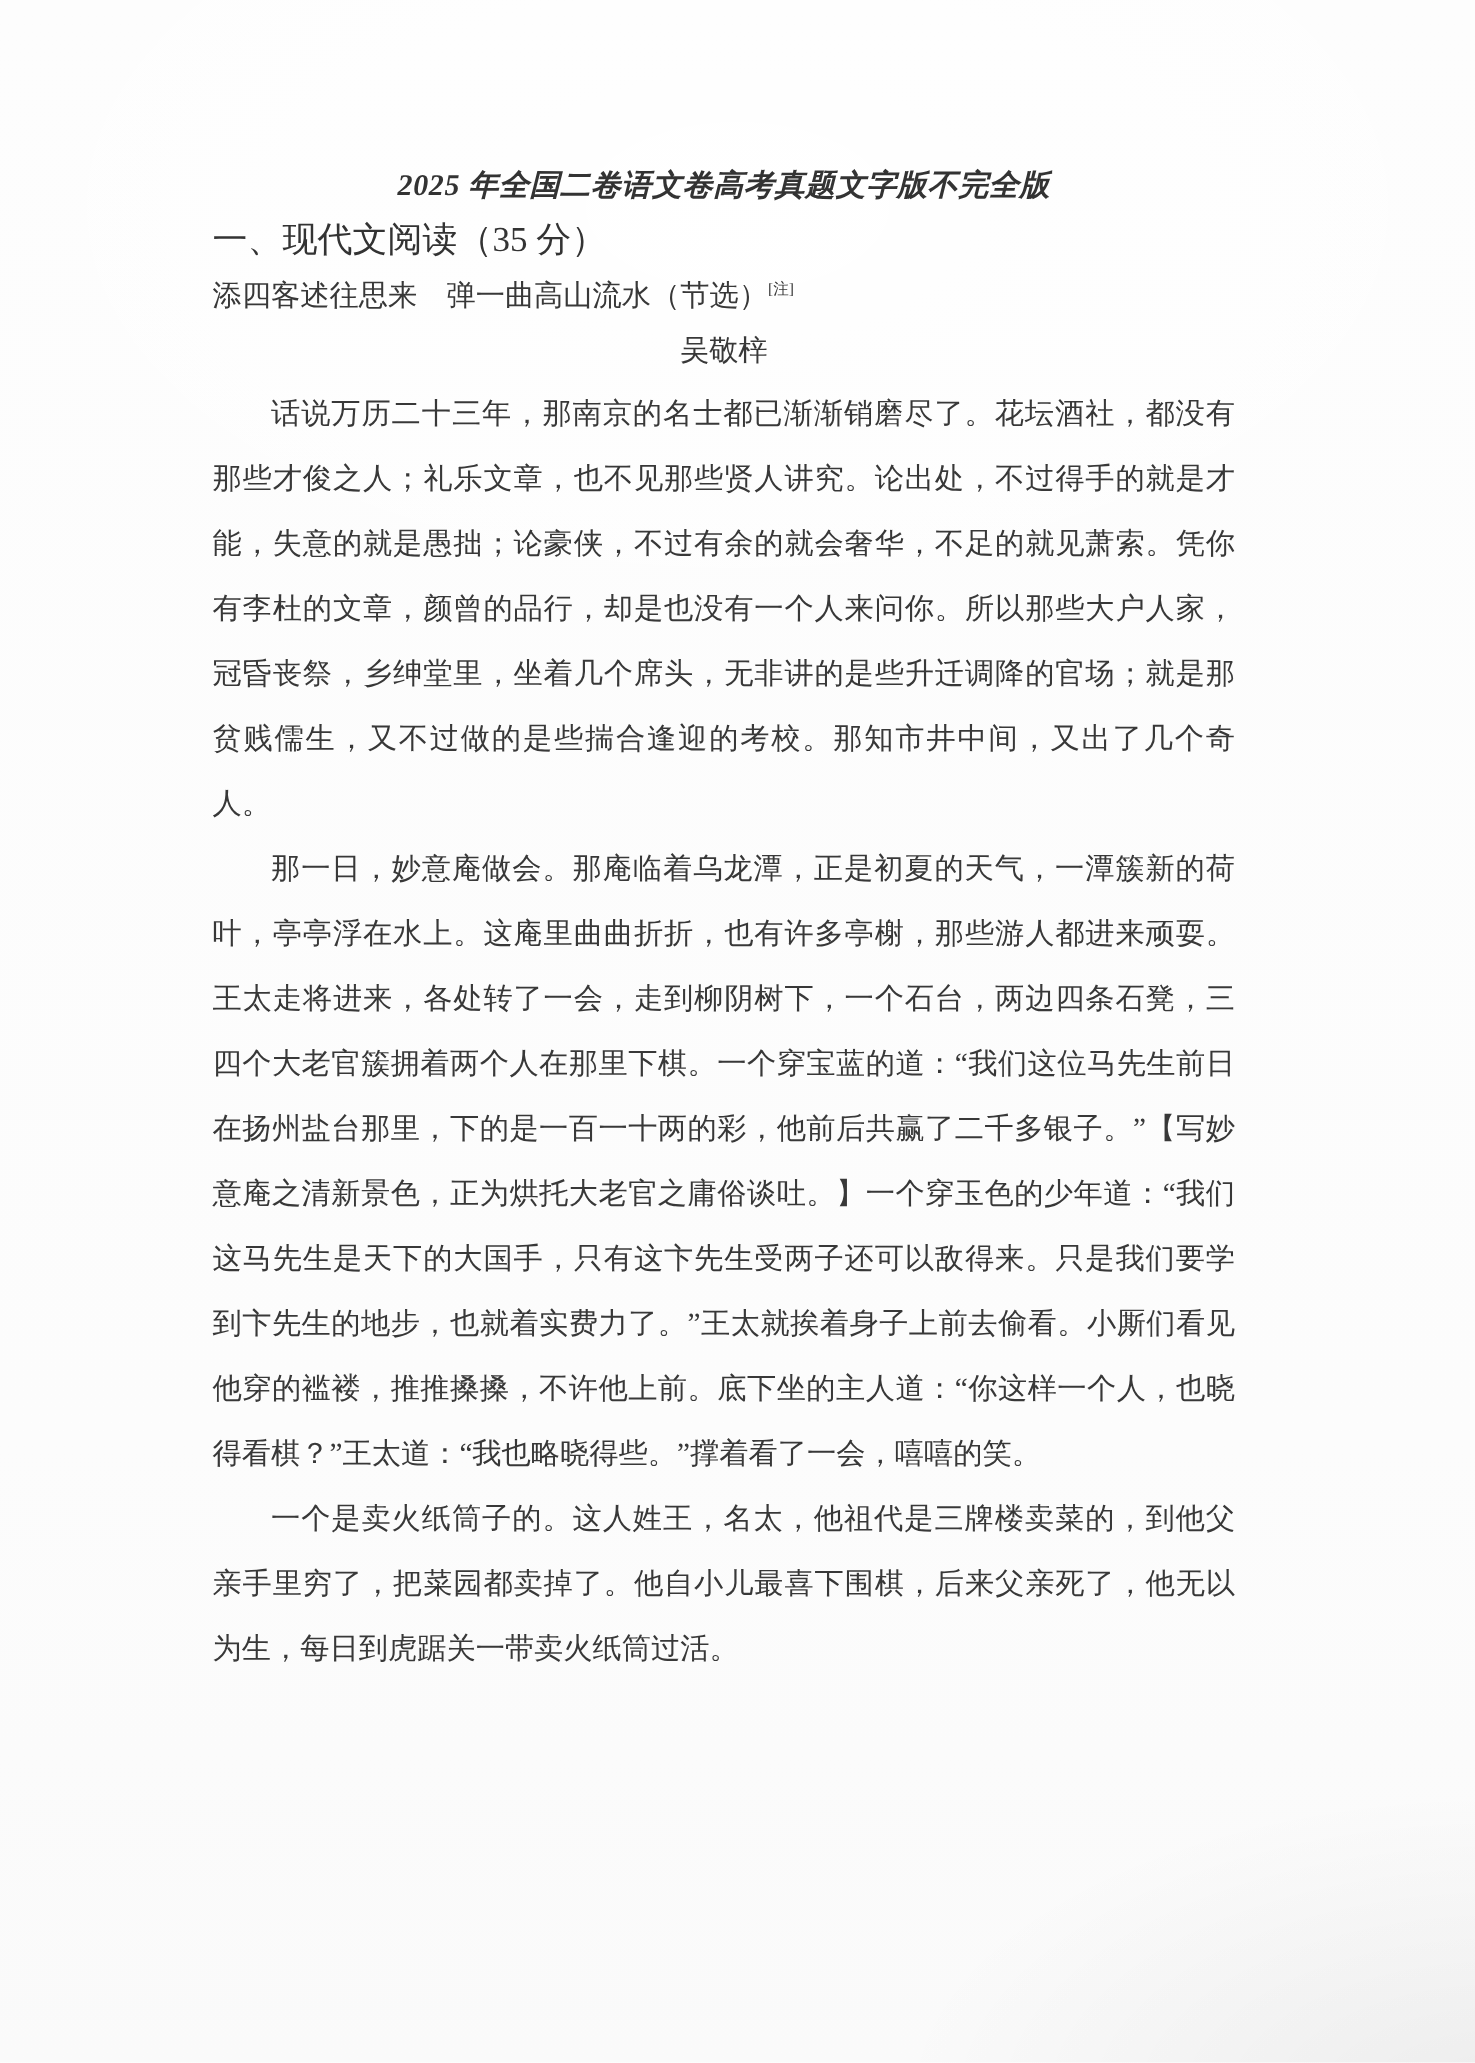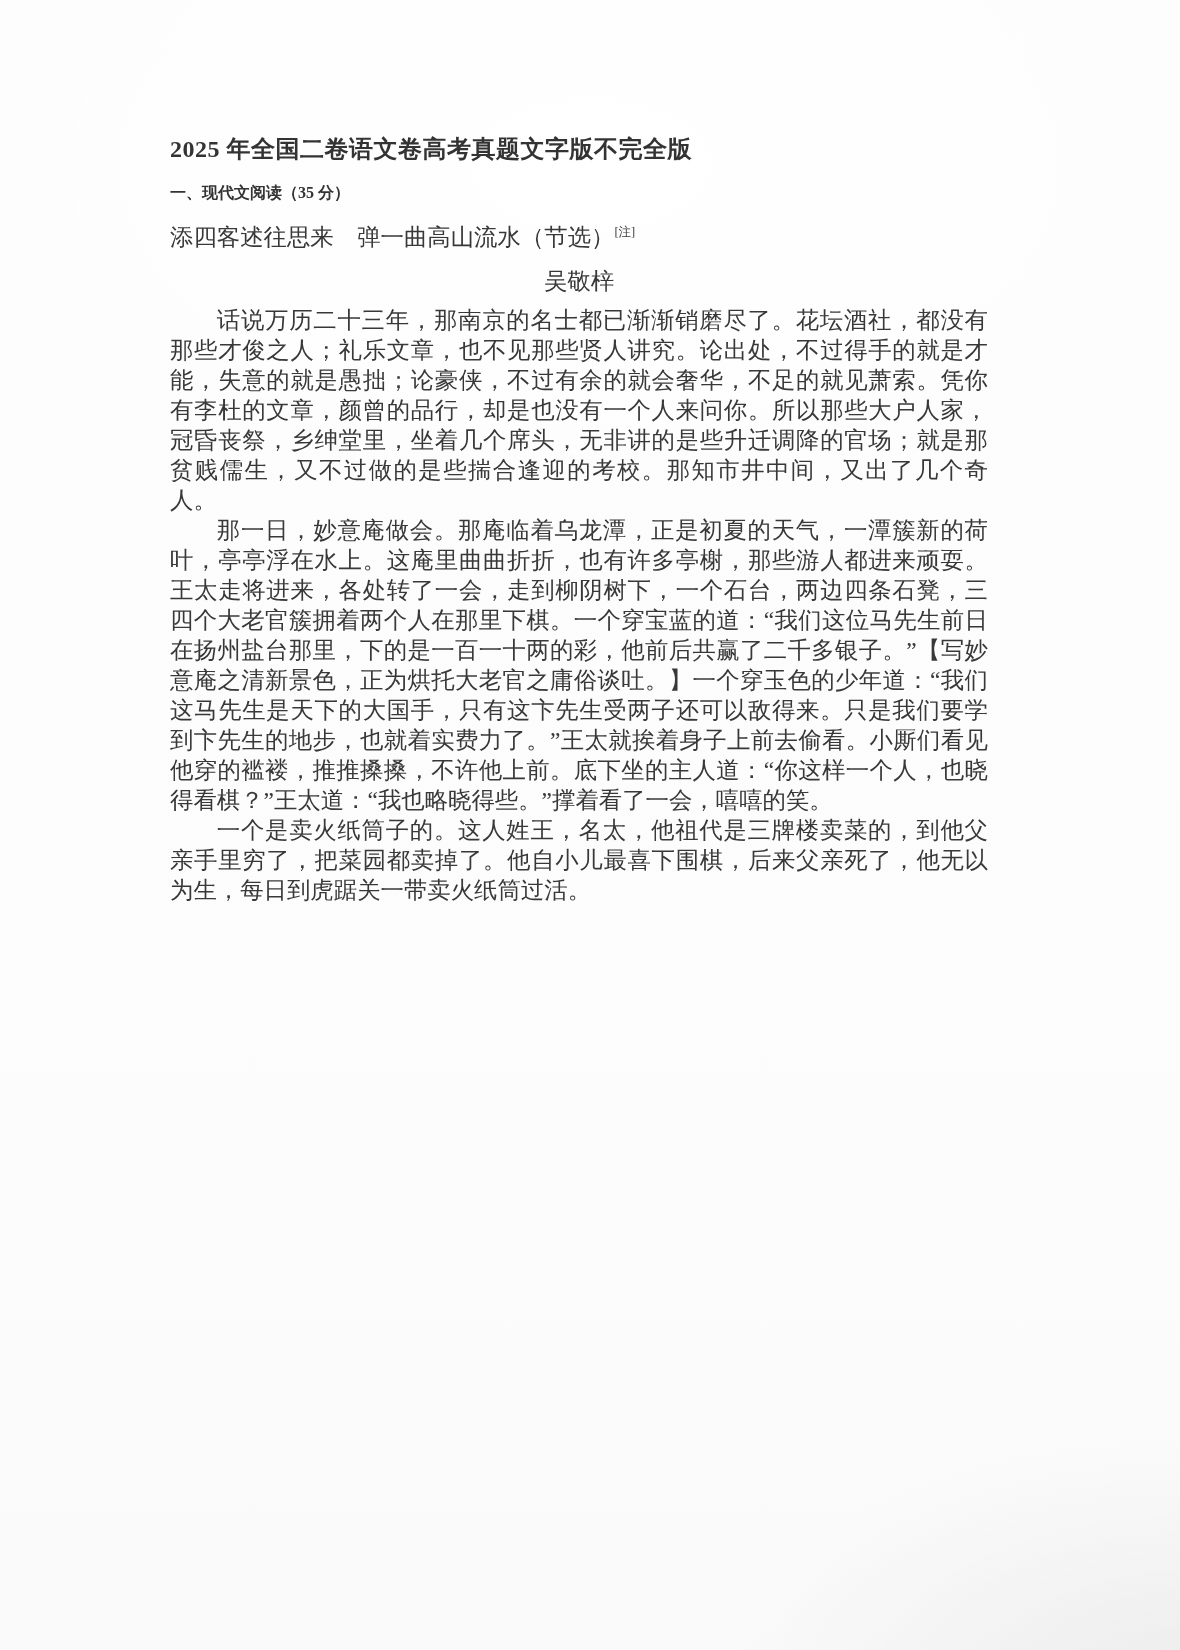--- a/index.html
+++ b/index.html
@@ -12,29 +12,31 @@
     overflow: hidden;
   }
   .page {
     width: 100%;
     height: 100%;
     padding: 127px 192px 0 170px;
     font-family: "Liberation Serif", "DejaVu Serif", serif;
     color: #383838;
   }
   .doc-title {
+    text-align: center;
     font-weight: bold;
     font-size: 24px;
     line-height: 44px;
     letter-spacing: 0.5px;
     color: #333;
+    font-style: italic;
   }
   .heading {
-    font-weight: bold;
-    font-size: 16px;
+    font-weight: normal;
+    font-size: 28px;
     line-height: 44px;
     color: #333;
   }
   .passage-title {
     text-align: left;
     font-size: 23.4px;
     line-height: 44px;
   }
   .passage-title sup {
     font-size: 12.5px;
@@ -42,21 +44,21 @@
     line-height: 0;
   }
   .author {
     text-align: center;
     font-size: 23.4px;
     line-height: 44px;
   }
   .body-text {
     margin-top: 2px;
     font-size: 23.4px;
-    line-height: 30px;
+    line-height: 52px;
     text-align: justify;
     text-justify: inter-character;
   }
   .body-text p {
     text-indent: 2em;
   }
 </style>
 </head>
 <body>
 

